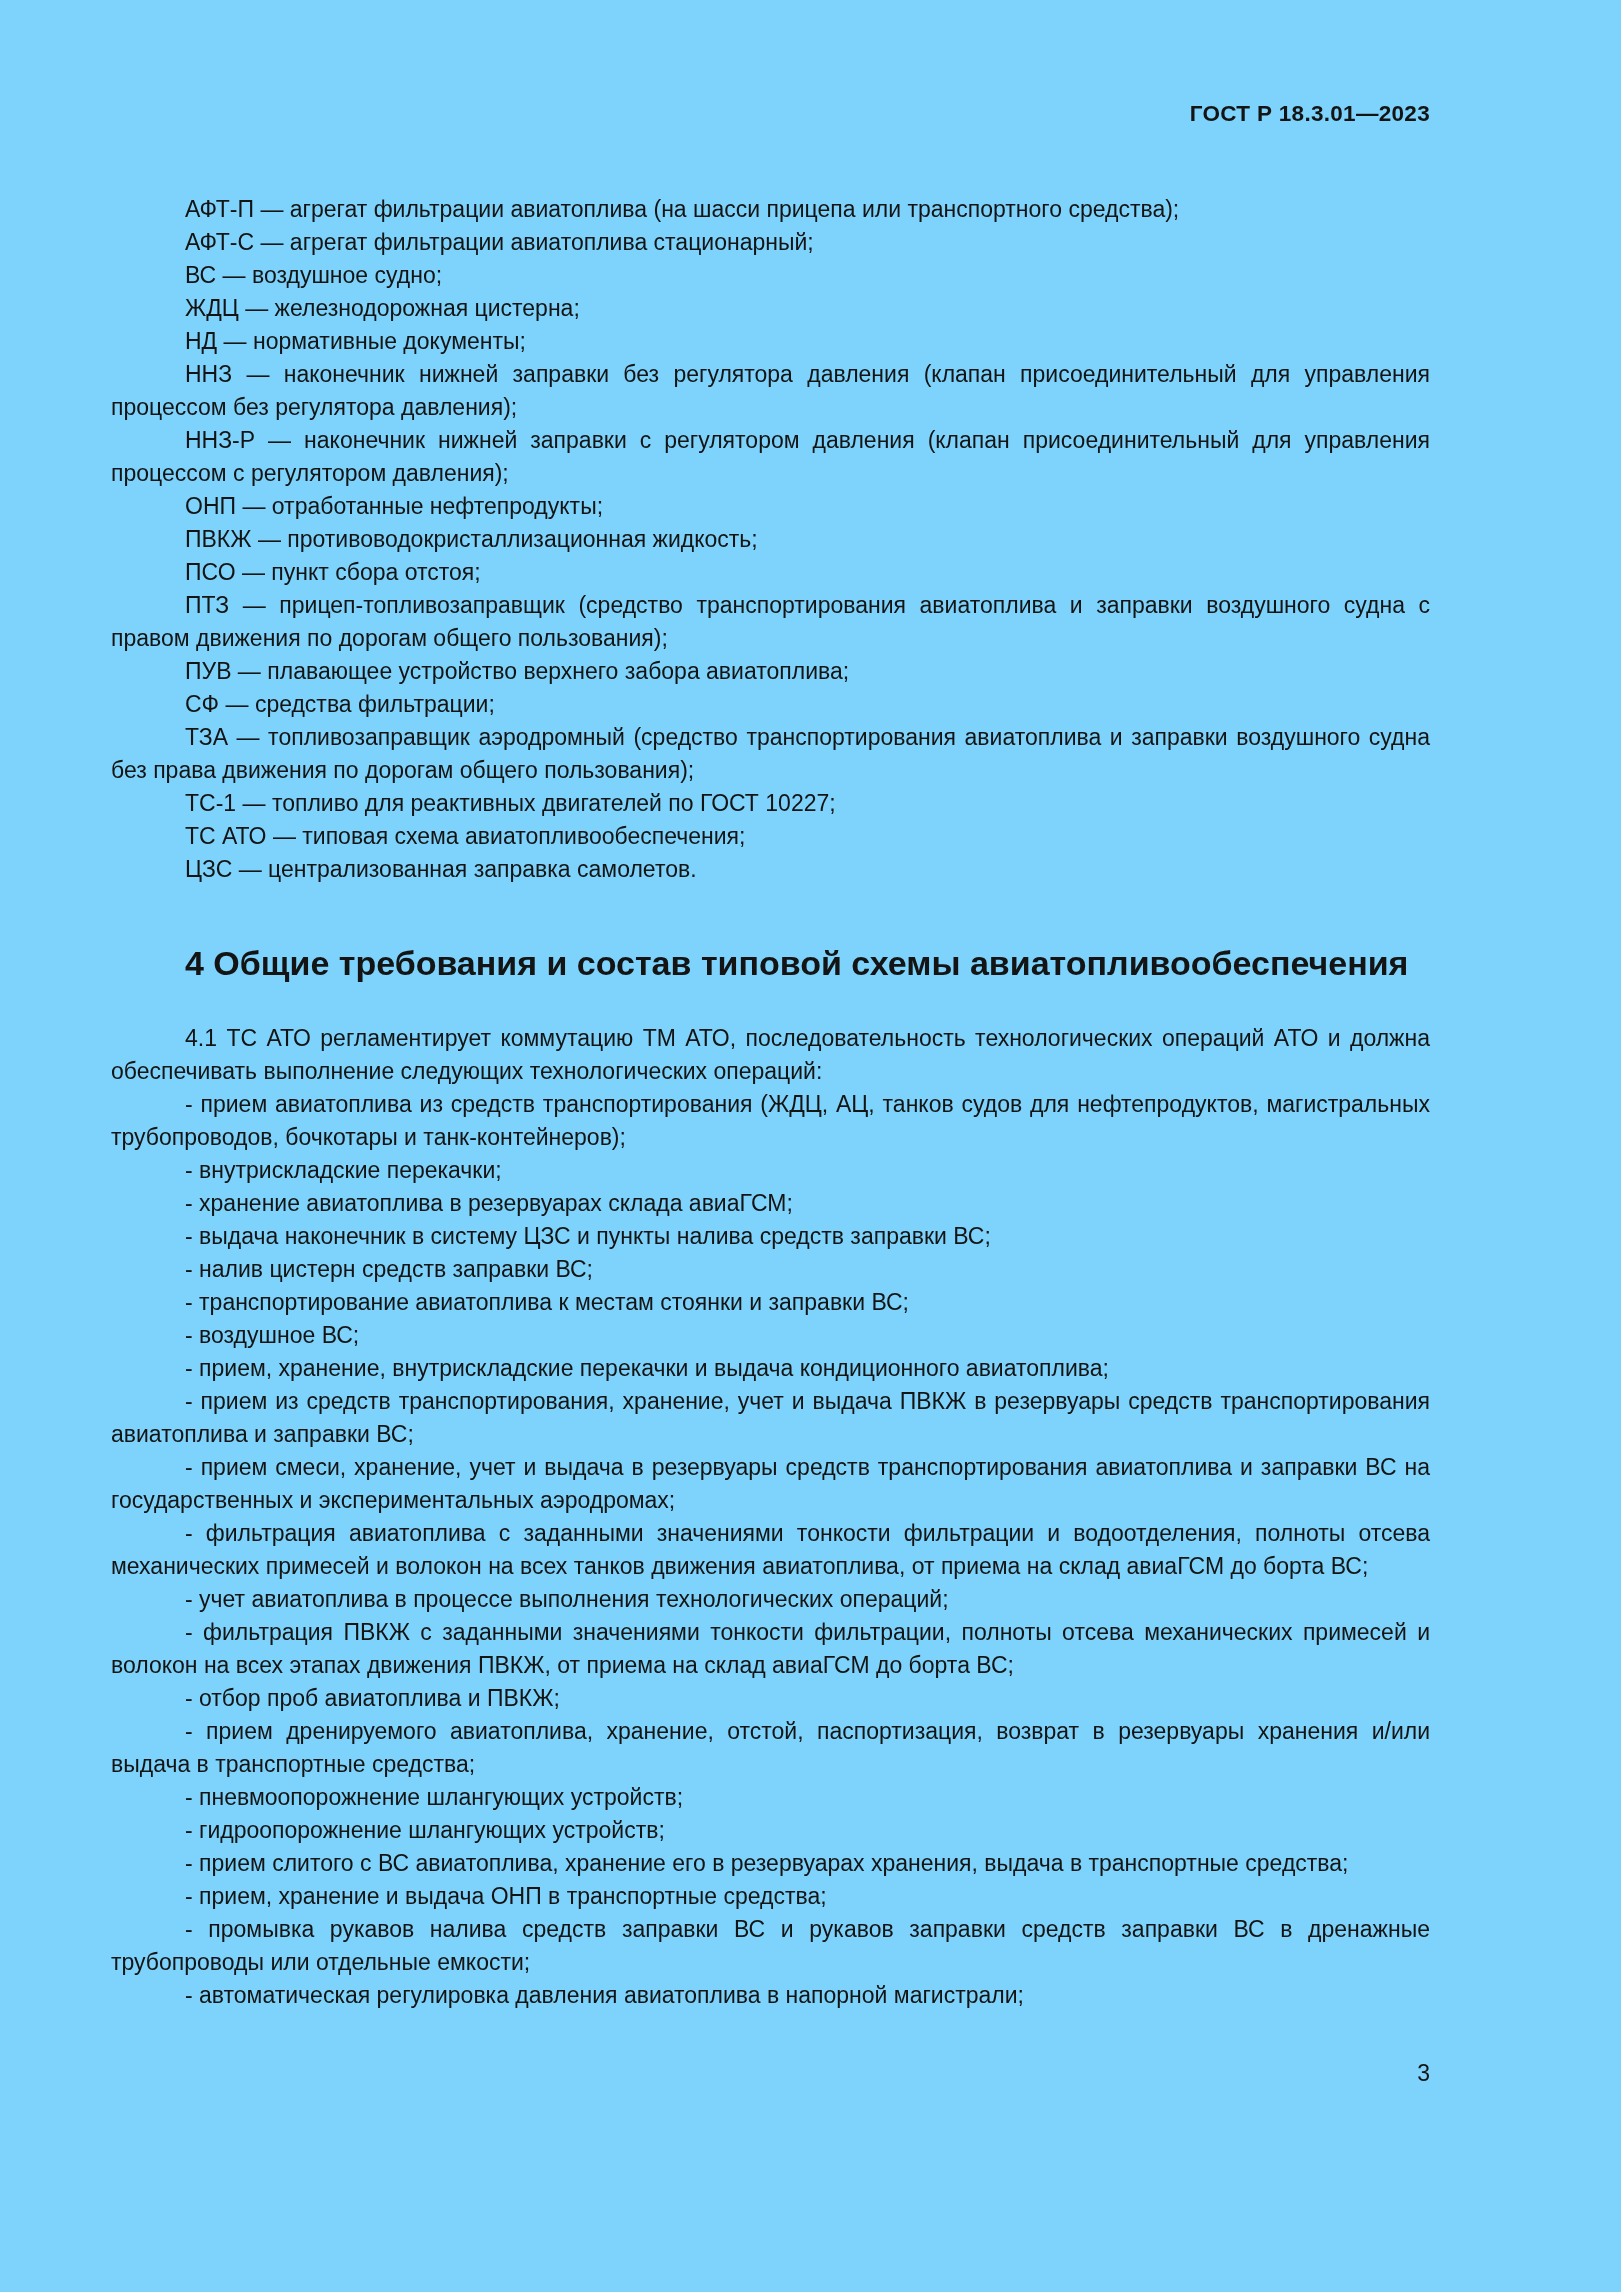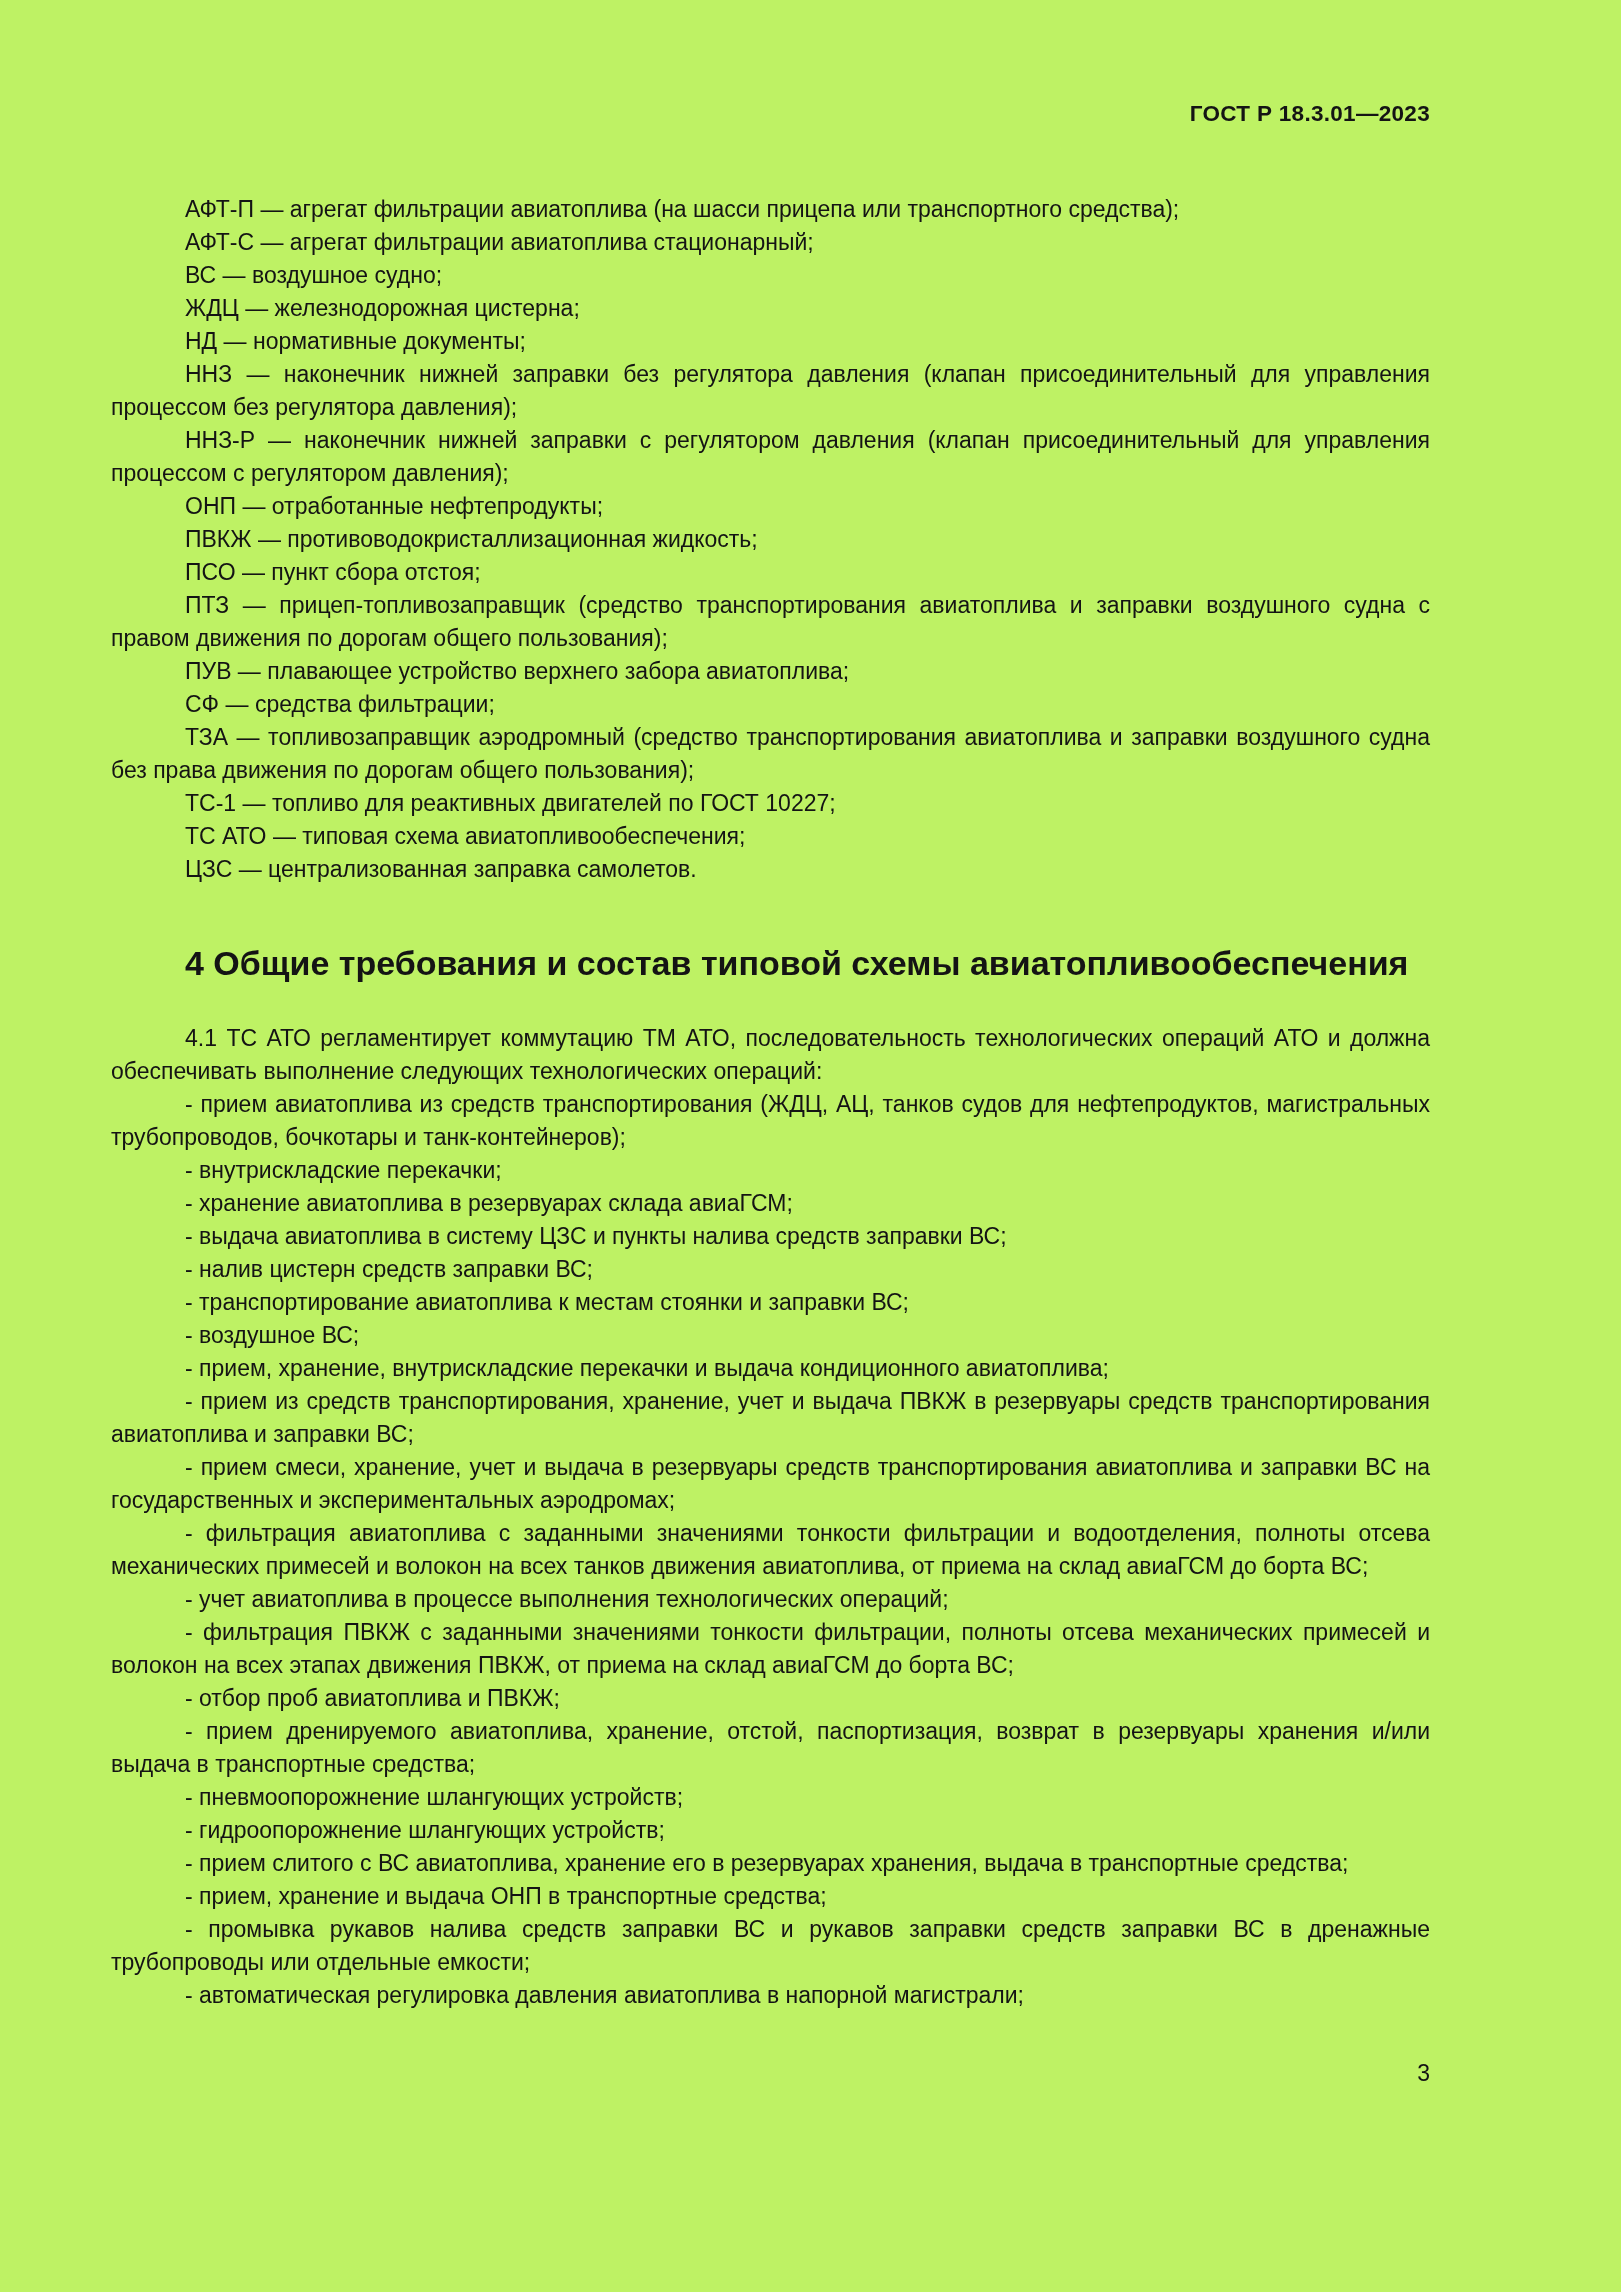--- a/index.html
+++ b/index.html
@@ -5,21 +5,21 @@
   html, body {
     margin: 0;
     padding: 0;
     background: #e8e8e8;
   }
   .sheet {
     position: relative;
     width: 1621px;
     height: 2293px;
     margin: 0 auto;
-    background: #bef264;
+    background: #7dd3fc;
     font-family: "Liberation Sans", sans-serif;
     color: #141414;
     overflow: hidden;
   }
   .doc-header {
     position: absolute;
     top: 101px;
     left: 111px;
     width: 1319px;
     text-align: right;
@@ -89,21 +89,21 @@
       </div>
 
     <h2 class="section-heading">4 Общие требования и состав типовой схемы авиатопливообеспечения</h2>
 
     <p class="para">4.1 ТС АТО регламентирует коммутацию ТМ АТО, последовательность технологических операций АТО и должна обеспечивать выполнение следующих технологических операций:</p>
 
     <div>
         <p class="para">- прием авиатоплива из средств транспортирования (ЖДЦ, АЦ, танков судов для нефтепродуктов, магистральных трубопроводов, бочкотары и танк-контейнеров);</p>
         <p class="para">- внутрискладские перекачки;</p>
         <p class="para">- хранение авиатоплива в резервуарах склада авиаГСМ;</p>
-        <p class="para">- выдача авиатоплива в систему ЦЗС и пункты налива средств заправки ВС;</p>
+        <p class="para">- выдача наконечник в систему ЦЗС и пункты налива средств заправки ВС;</p>
         <p class="para">- налив цистерн средств заправки ВС;</p>
         <p class="para">- транспортирование авиатоплива к местам стоянки и заправки ВС;</p>
         <p class="para">- воздушное ВС;</p>
         <p class="para">- прием, хранение, внутрискладские перекачки и выдача кондиционного авиатоплива;</p>
         <p class="para">- прием из средств транспортирования, хранение, учет и выдача ПВКЖ в резервуары средств транспортирования авиатоплива и заправки ВС;</p>
         <p class="para">- прием смеси, хранение, учет и выдача в резервуары средств транспортирования авиатоплива и заправки ВС на государственных и экспериментальных аэродромах;</p>
         <p class="para">- фильтрация авиатоплива с заданными значениями тонкости фильтрации и водоотделения, полноты отсева механических примесей и волокон на всех танков движения авиатоплива, от приема на склад авиаГСМ до борта ВС;</p>
         <p class="para">- учет авиатоплива в процессе выполнения технологических операций;</p>
         <p class="para">- фильтрация ПВКЖ с заданными значениями тонкости фильтрации, полноты отсева механических примесей и волокон на всех этапах движения ПВКЖ, от приема на склад авиаГСМ до борта ВС;</p>
         <p class="para">- отбор проб авиатоплива и ПВКЖ;</p>

